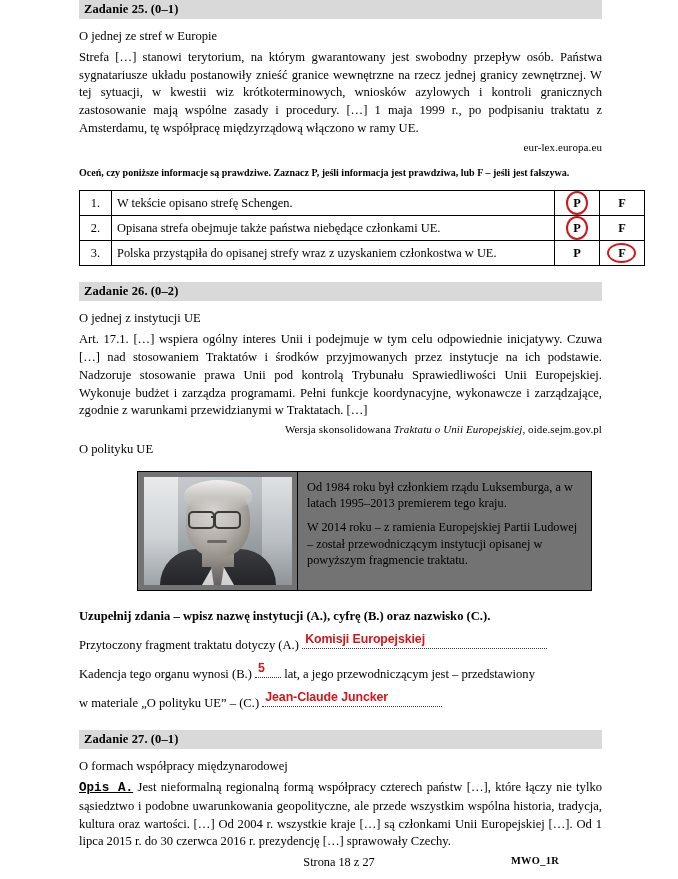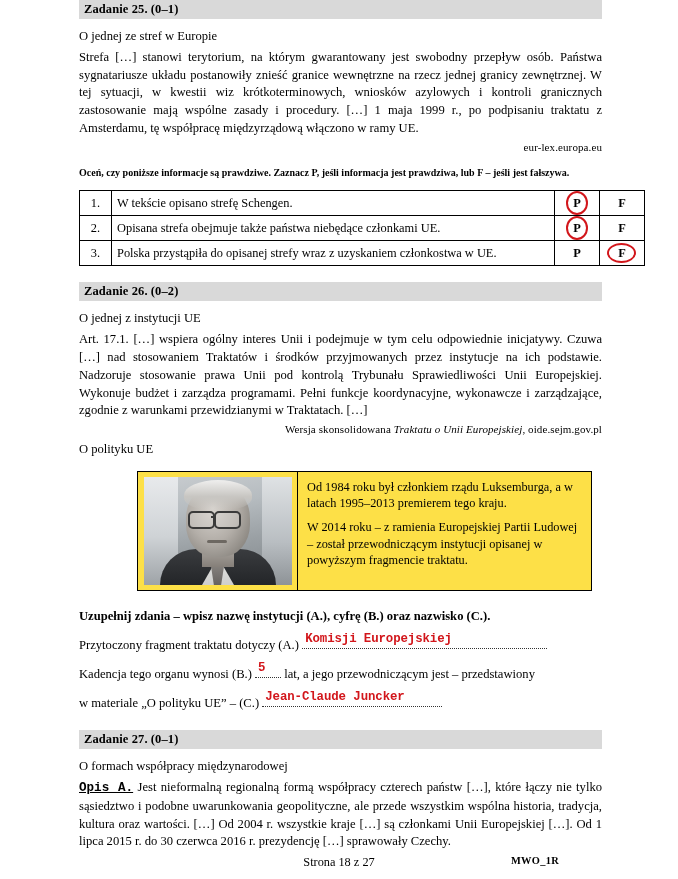--- a/index.html
+++ b/index.html
@@ -119,21 +119,21 @@
 
   
   .figure-box {
     position: relative;
     margin: 12px 0 0 58px;
     width: 455px;
     border: 1px solid #000;
     box-sizing: border-box;
     display: flex;
     align-items: stretch;
-    background: #fde047;
+    background: #737373;
   }
   .photo-cell {
     width: 160px;
     border-right: 1px solid #000;
     padding: 5px 5px 5px 6px;
     box-sizing: border-box;
     display: flex;
     align-items: center;
     justify-content: center;
   }
@@ -240,21 +240,21 @@
     position: relative;
     display: inline-block;
     vertical-align: baseline;
     border-bottom: 1.4px dotted #333;
     height: 13px;
   }
   .handwriting {
     position: absolute;
     left: 3px;
     bottom: 1px;
-    font-family: Liberation Mono, monospace;
+    font-family: Liberation Sans, sans-serif;
     font-weight: bold;
     font-size: 12.4px;
     color: #d2161b;
     letter-spacing: -0.1px;
     white-space: nowrap;
   }
   .dots.d-a { width: 245px; }
   .dots.d-b { width: 26px; }
   .dots.d-c { width: 180px; }
   .dots.d-tail { width: 8px; border-bottom: none; }

